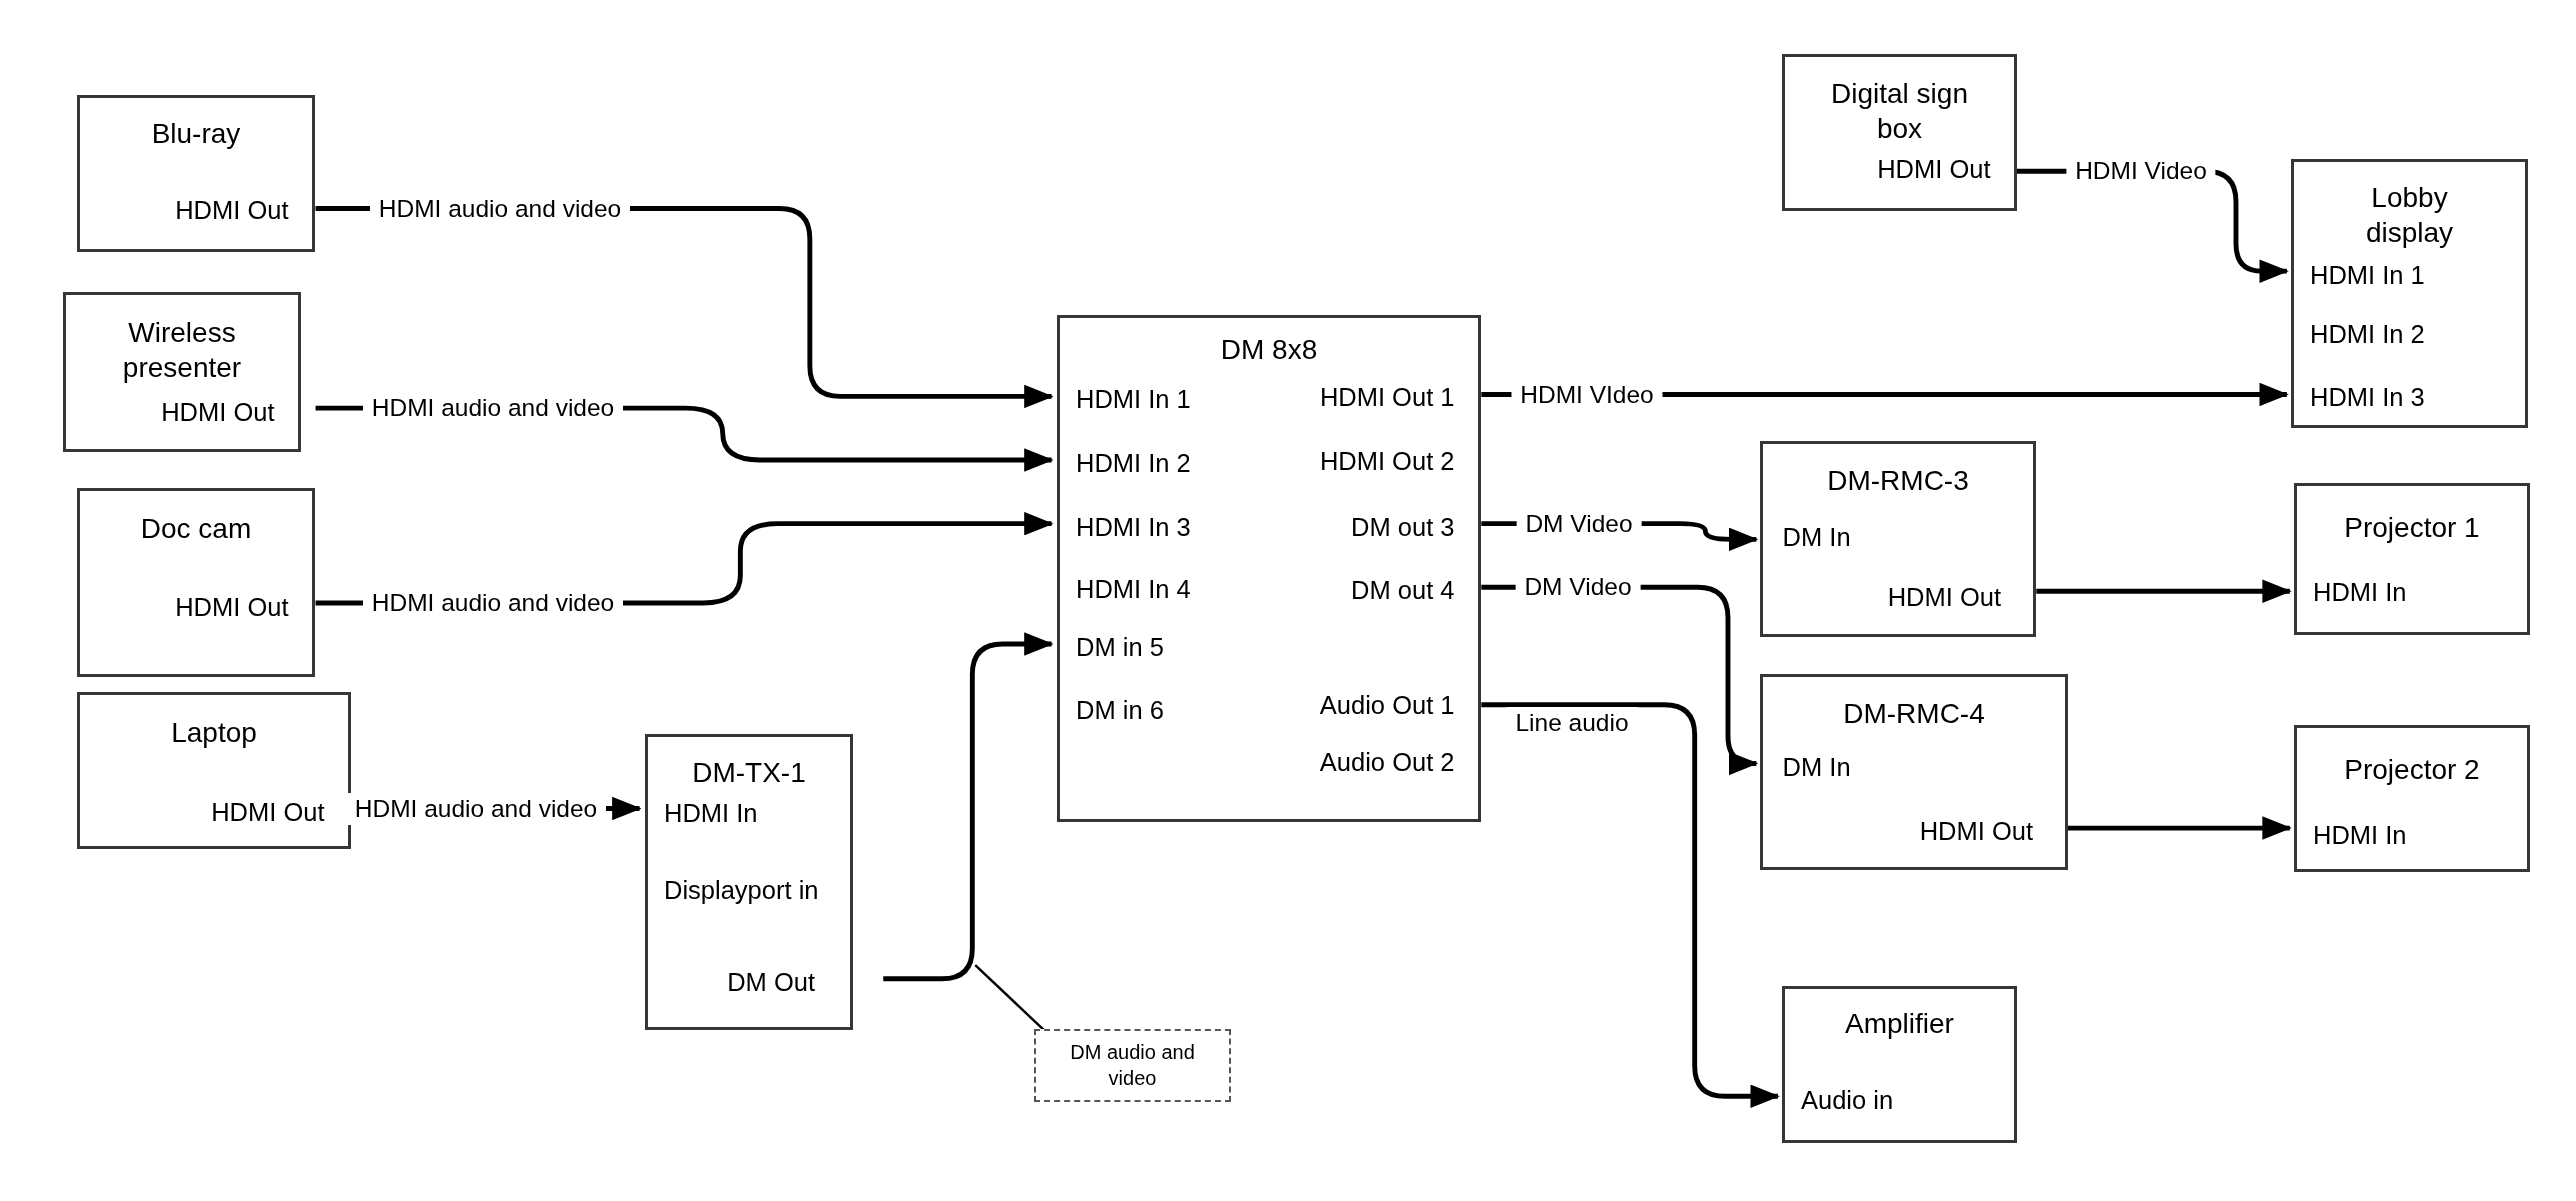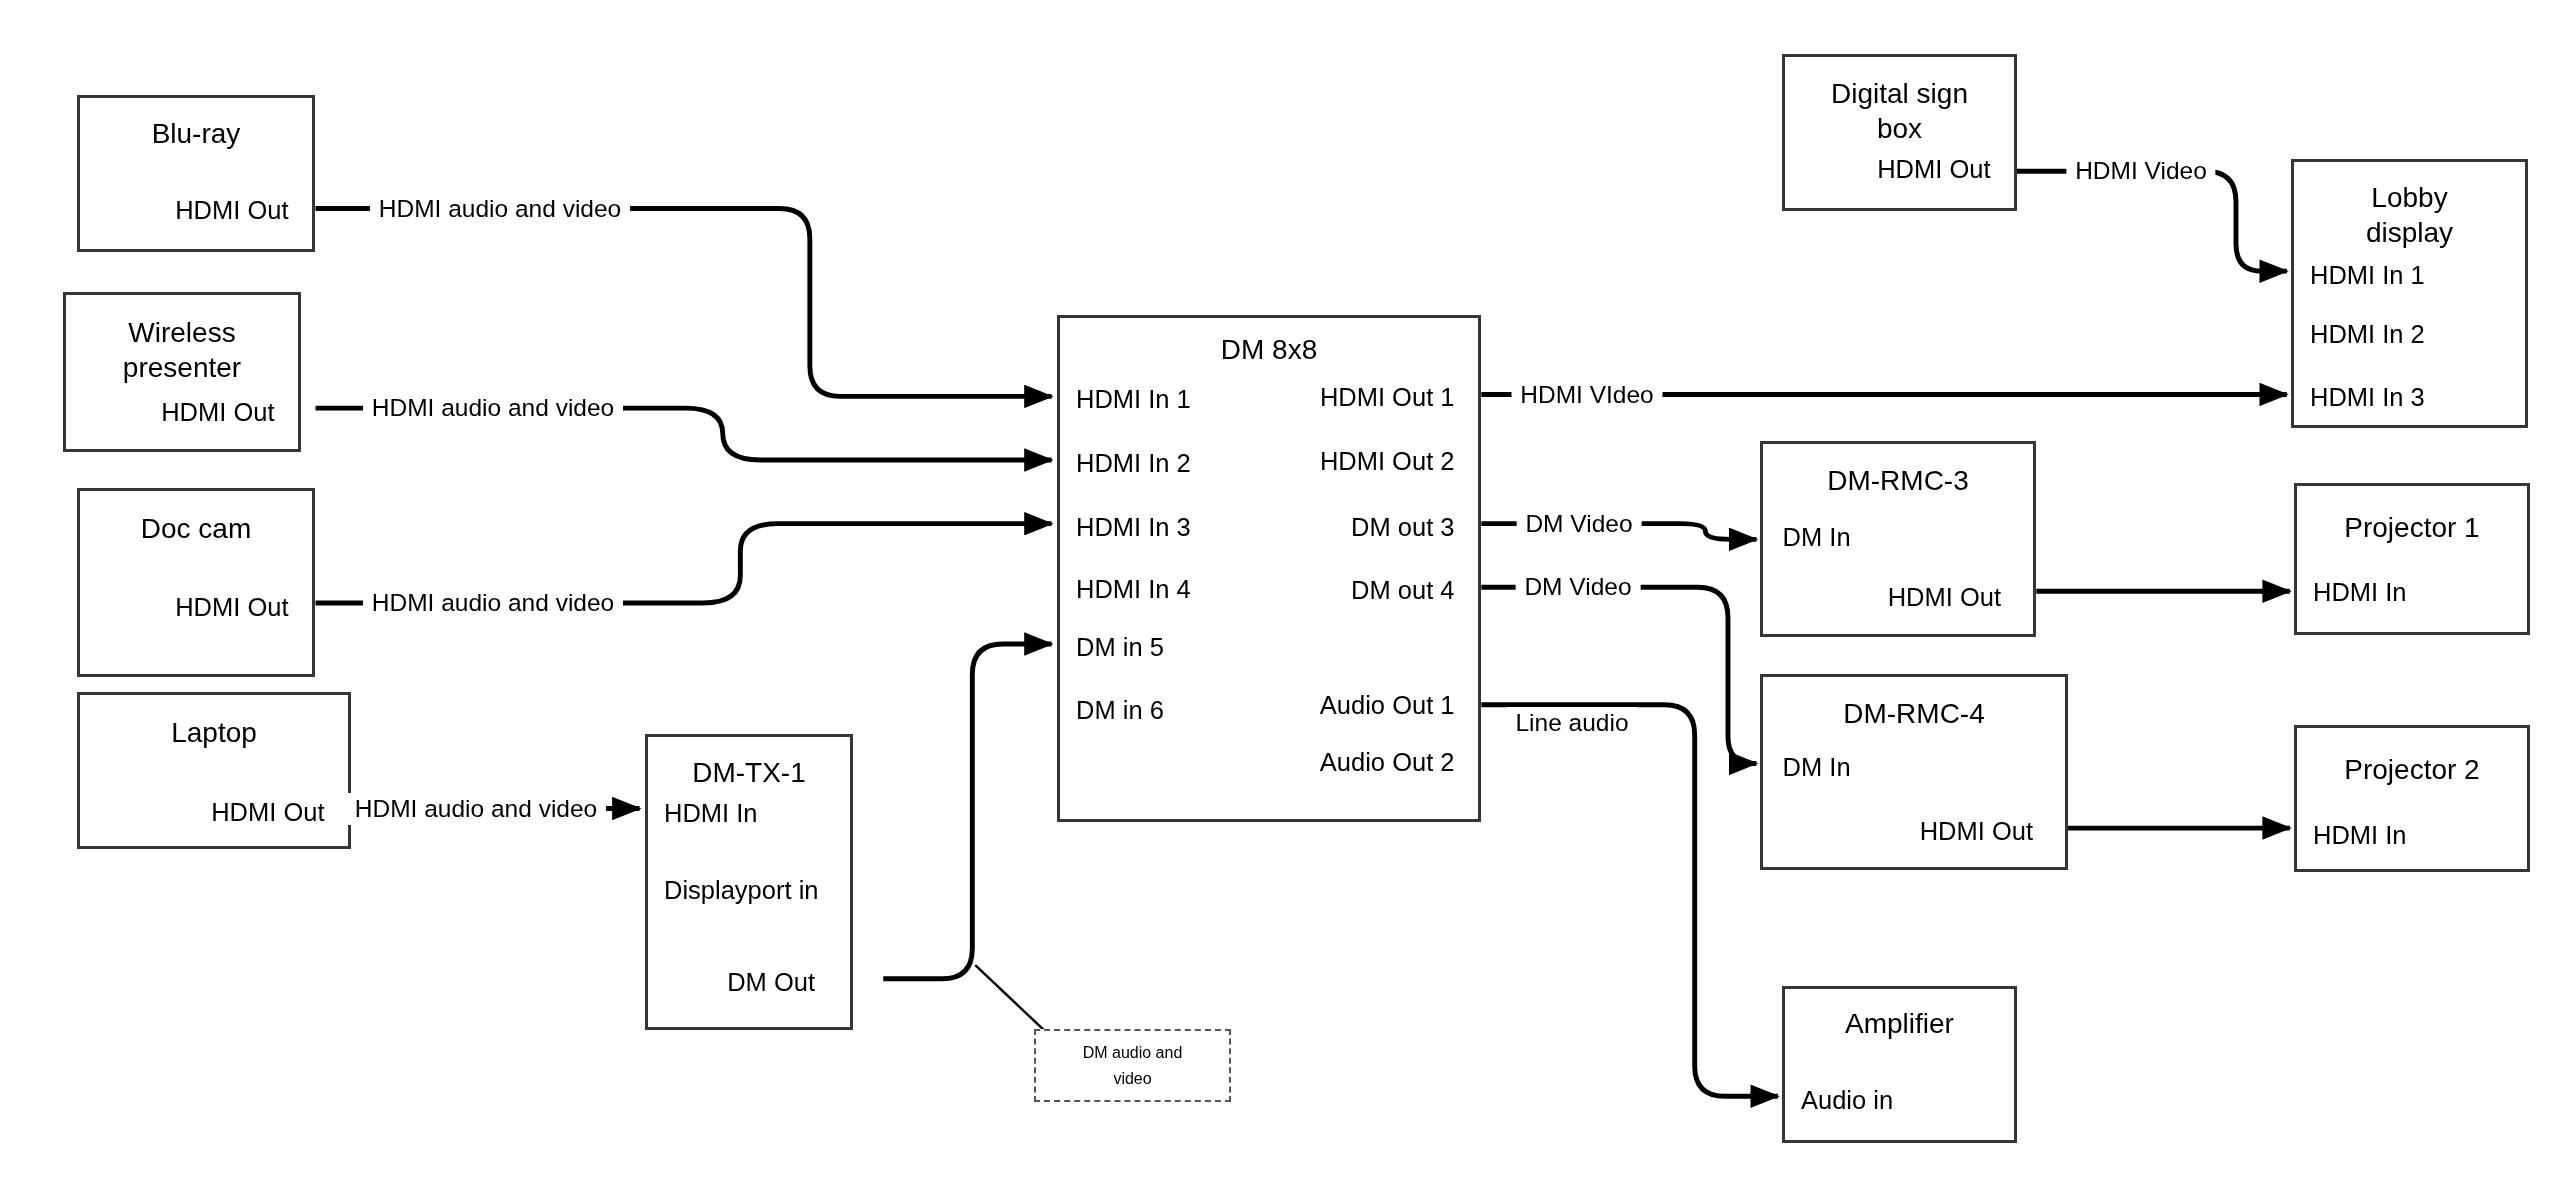--- a/index.html
+++ b/index.html
@@ -23,21 +23,21 @@
     transform:translateY(-50%); white-space:nowrap; box-sizing:border-box;
   }
   .port.left  { text-align:left;  padding-left:16px; }
   .port.right { text-align:right; padding-right:23.5px; }
   .wire-label {
     position:absolute; transform:translate(-50%,-50%);
     background:#ffffff; padding:2px 8.8px; font-size:24.5px; white-space:nowrap;
   }
   .callout-box {
     position:absolute; border:2px dashed #555; background:#ffffff;
-    box-sizing:border-box; text-align:center; font-size:16px; line-height:25.5px;
+    box-sizing:border-box; text-align:center; font-size:20px; line-height:25.5px;
     display:flex; align-items:center; justify-content:center;
     padding:3.9px 27.4px;
   }
 </style>
 </head>
 <body>
 
 <div class="canvas">
 
   <svg class="wires" viewBox="0 0 2631 1227">

